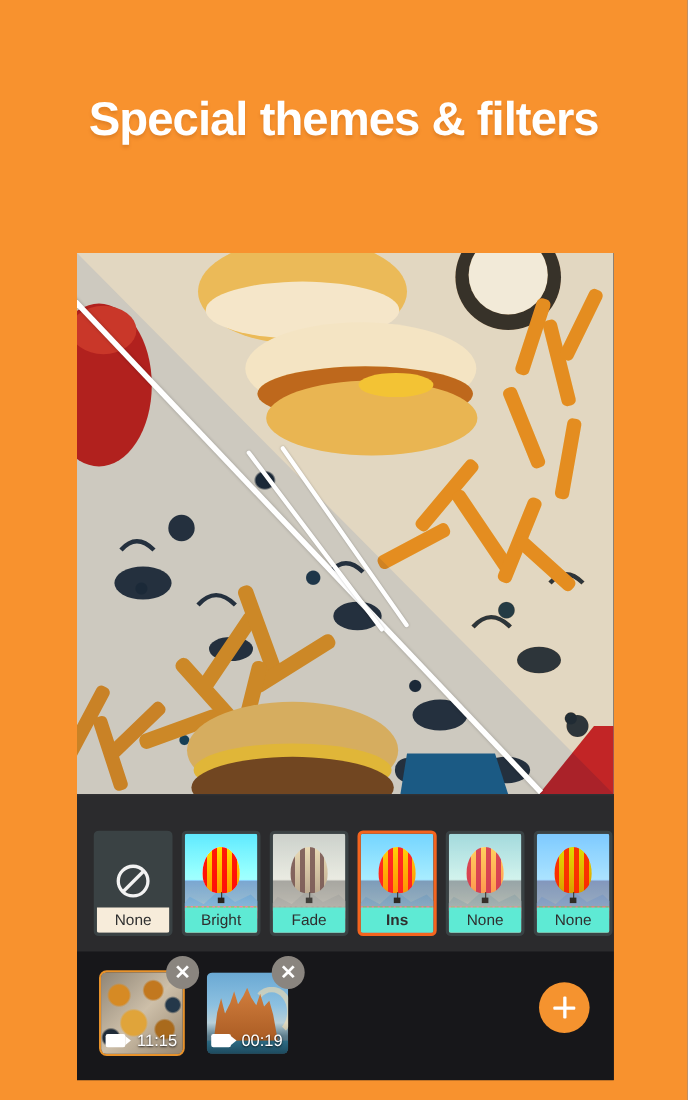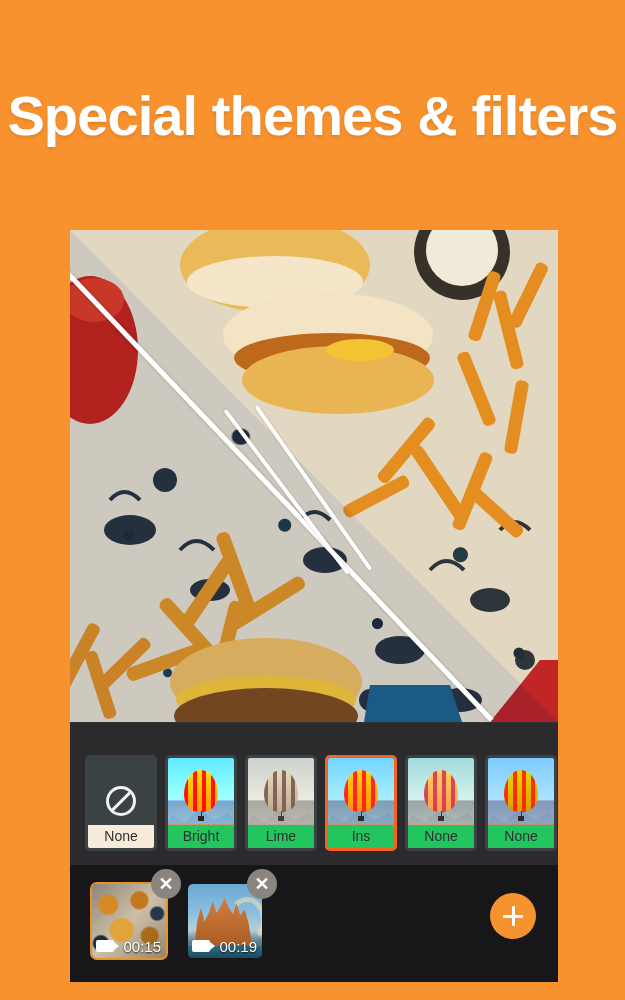--- a/index.html
+++ b/index.html
@@ -17,21 +17,21 @@
   }
 
   
   #promo-headline {
     position: absolute;
     top: 88px;
     left: 0;
     width: 625px;
     text-align: center;
     color: #ffffff;
-    font-size: 56px;
+    font-size: 43px;
     font-weight: bold;
     letter-spacing: -0.9px;
     line-height: 1;
     text-shadow: 0 2px 3px rgba(120,55,0,0.18);
     white-space: nowrap;
   }
 
   
   #app-frame {
     position: absolute;
@@ -137,20 +137,21 @@
     height: 96px;
     border-radius: 5px;
     overflow: hidden;
     position: relative;
     flex: 0 0 auto;
     border: 3px solid transparent;
     background: #3a4244;
   }
   .filter-item.selected {
     border-color: #f4641e;
+    font-weight: bold;
   }
   .filter-thumb {
     position: absolute;
     left: 0; top: 0;
     width: 100%;
     height: 100%;
   }
   
   .scene {
     position: absolute;
@@ -212,21 +213,21 @@
 
   .filter-label {
     position: absolute;
     left: 0; bottom: 0;
     width: 100%;
     height: 23px;
     line-height: 23px;
     text-align: center;
     font-size: 14px;
     color: #2f2f2f;
-    background: #22c55e;
+    background: #5eead4;
   }
   .filter-item.none-item .filter-label {
     background: #f7ecda;
   }
   #no-filter-icon {
     position: absolute;
     left: 50%; top: 28px;
     margin-left: -15px;
     width: 30px; height: 30px;
     border: 3px solid #f2f2f2;
@@ -512,21 +513,21 @@
       </div>
 
       <div class="filter-item">
         <div class="filter-thumb grade-fade">
           <div class="scene">
               <div class="mountain"></div>
               <div class="flowers"></div>
               <div class="balloon"></div>
             </div>
         </div>
-        <div class="filter-label">Lime</div>
+        <div class="filter-label">Fade</div>
       </div>
 
       <div class="filter-item selected">
         <div class="filter-thumb grade-ins">
           <div class="scene">
               <div class="mountain"></div>
               <div class="flowers"></div>
               <div class="balloon"></div>
             </div>
         </div>
@@ -559,21 +560,21 @@
   </div>
 
   <div id="timeline">
     <div id="clip-list">
 
       <div class="clip selected">
         <div class="clip-thumb">
           <div class="thumb-art-paper"></div>
           <div class="clip-footer">
             <div class="video-icon"></div>
-            <div class="clip-duration">00:15</div>
+            <div class="clip-duration">11:15</div>
           </div>
         </div>
         <div class="clip-delete">✕</div>
       </div>
 
       <div class="clip">
         <div class="clip-thumb">
           <div class="thumb-art-cathedral">
             <div class="rainbow"></div>
             <div class="spires"></div>

